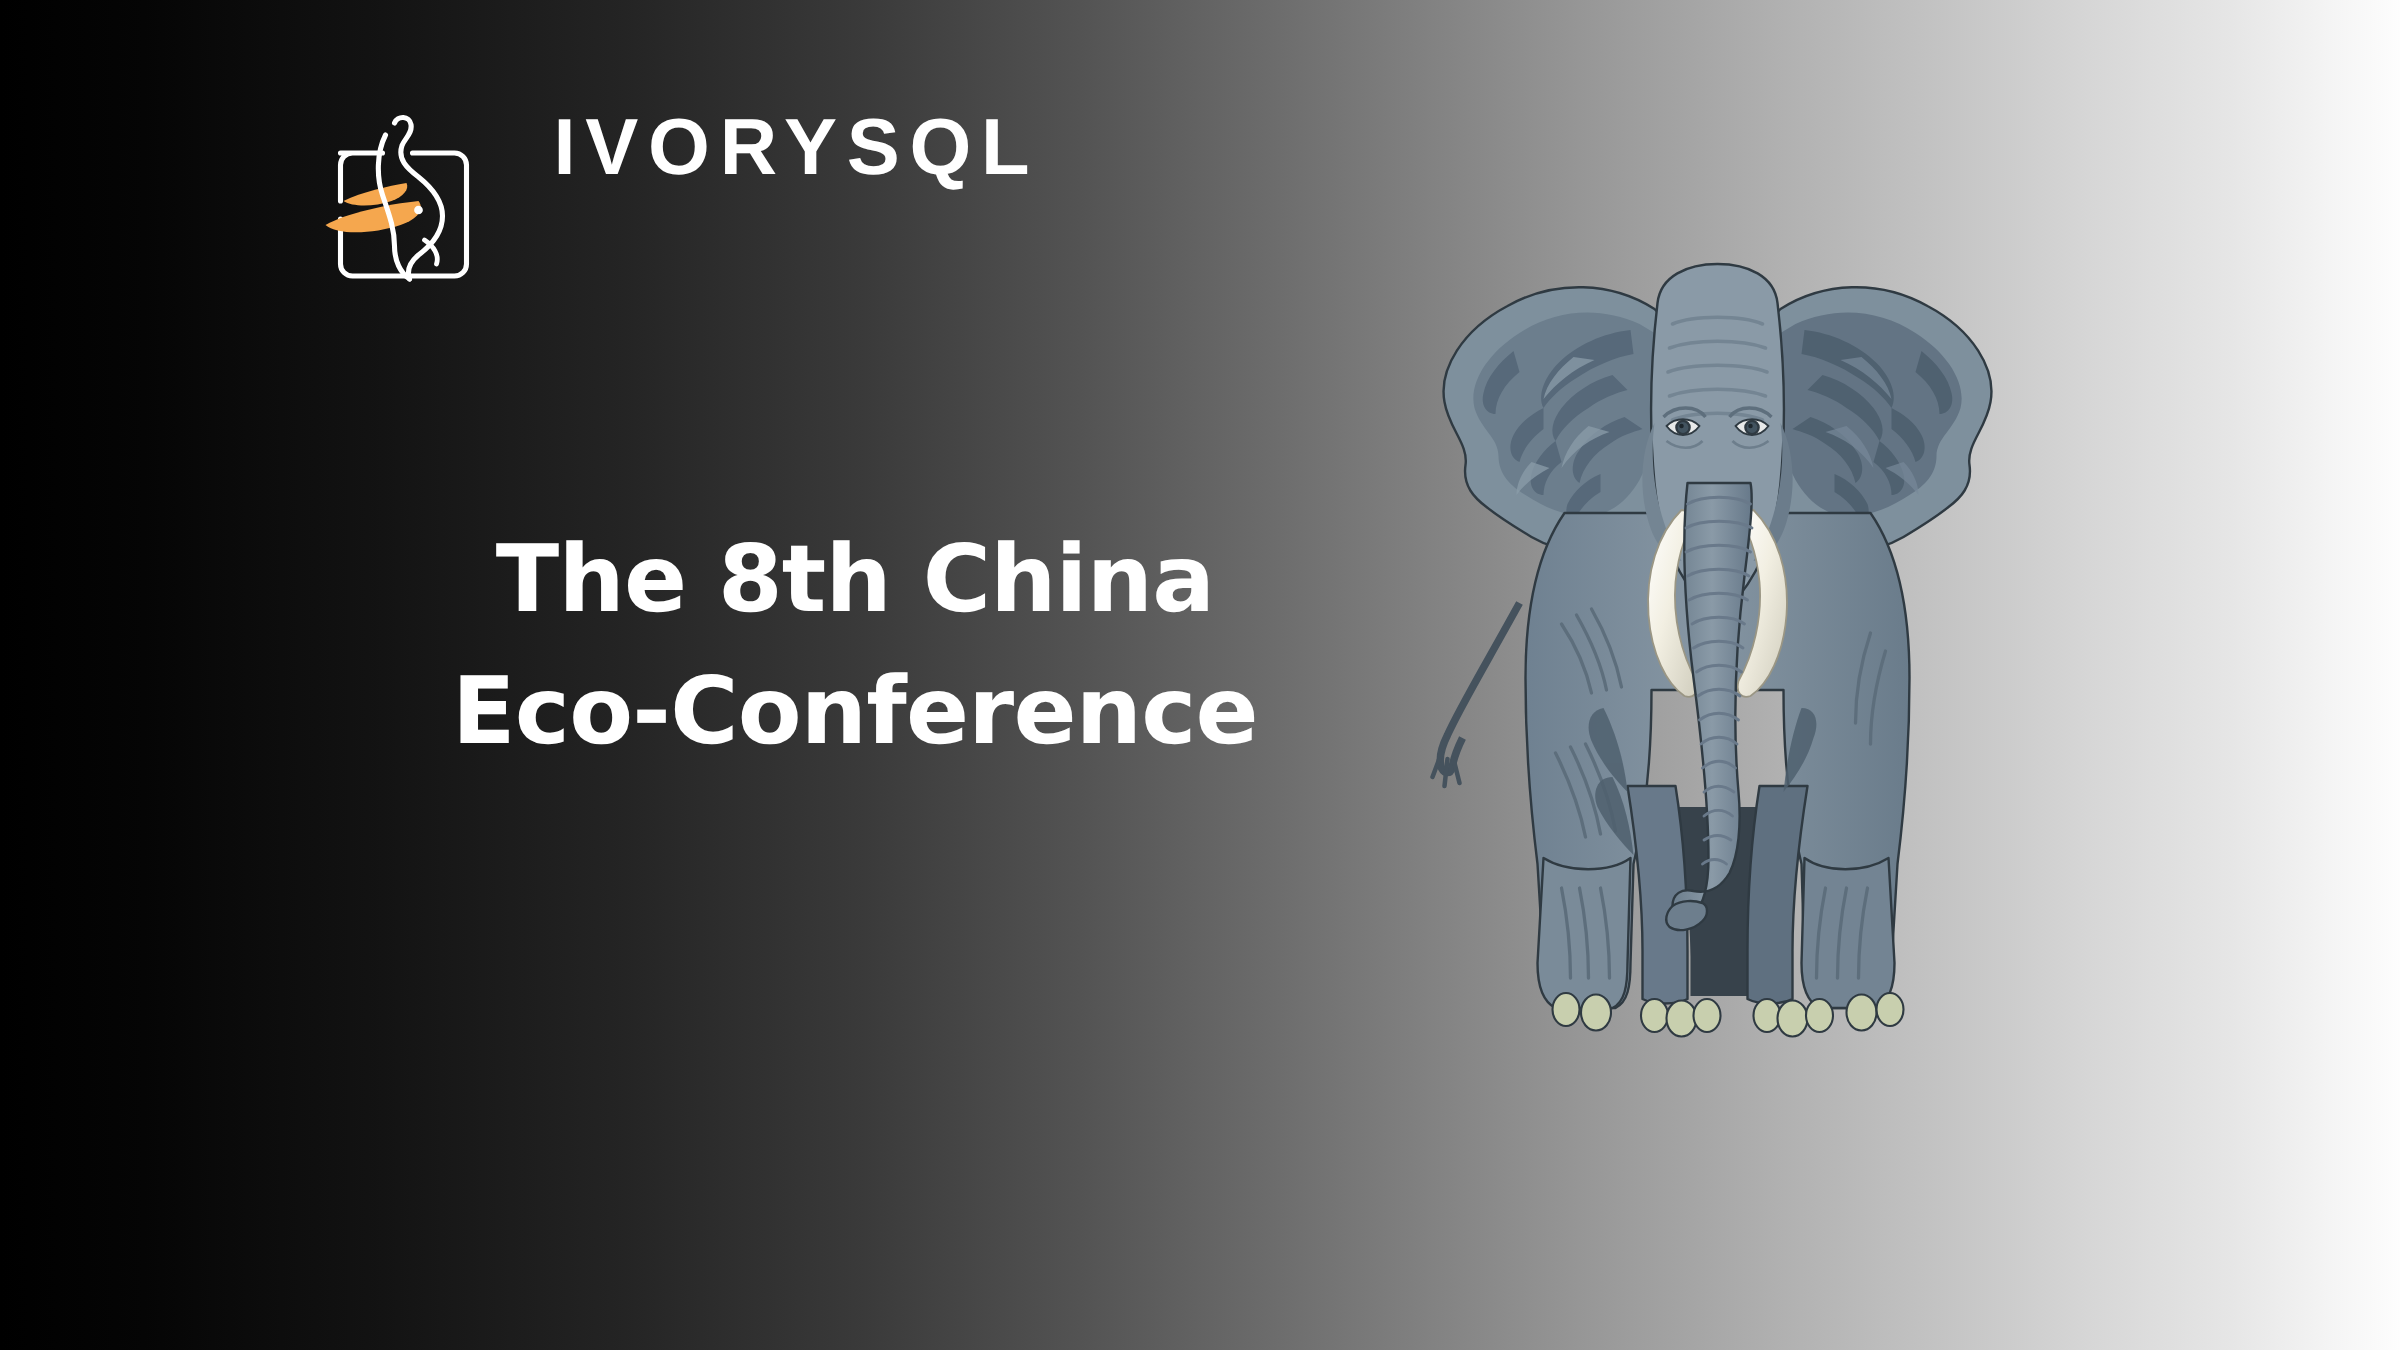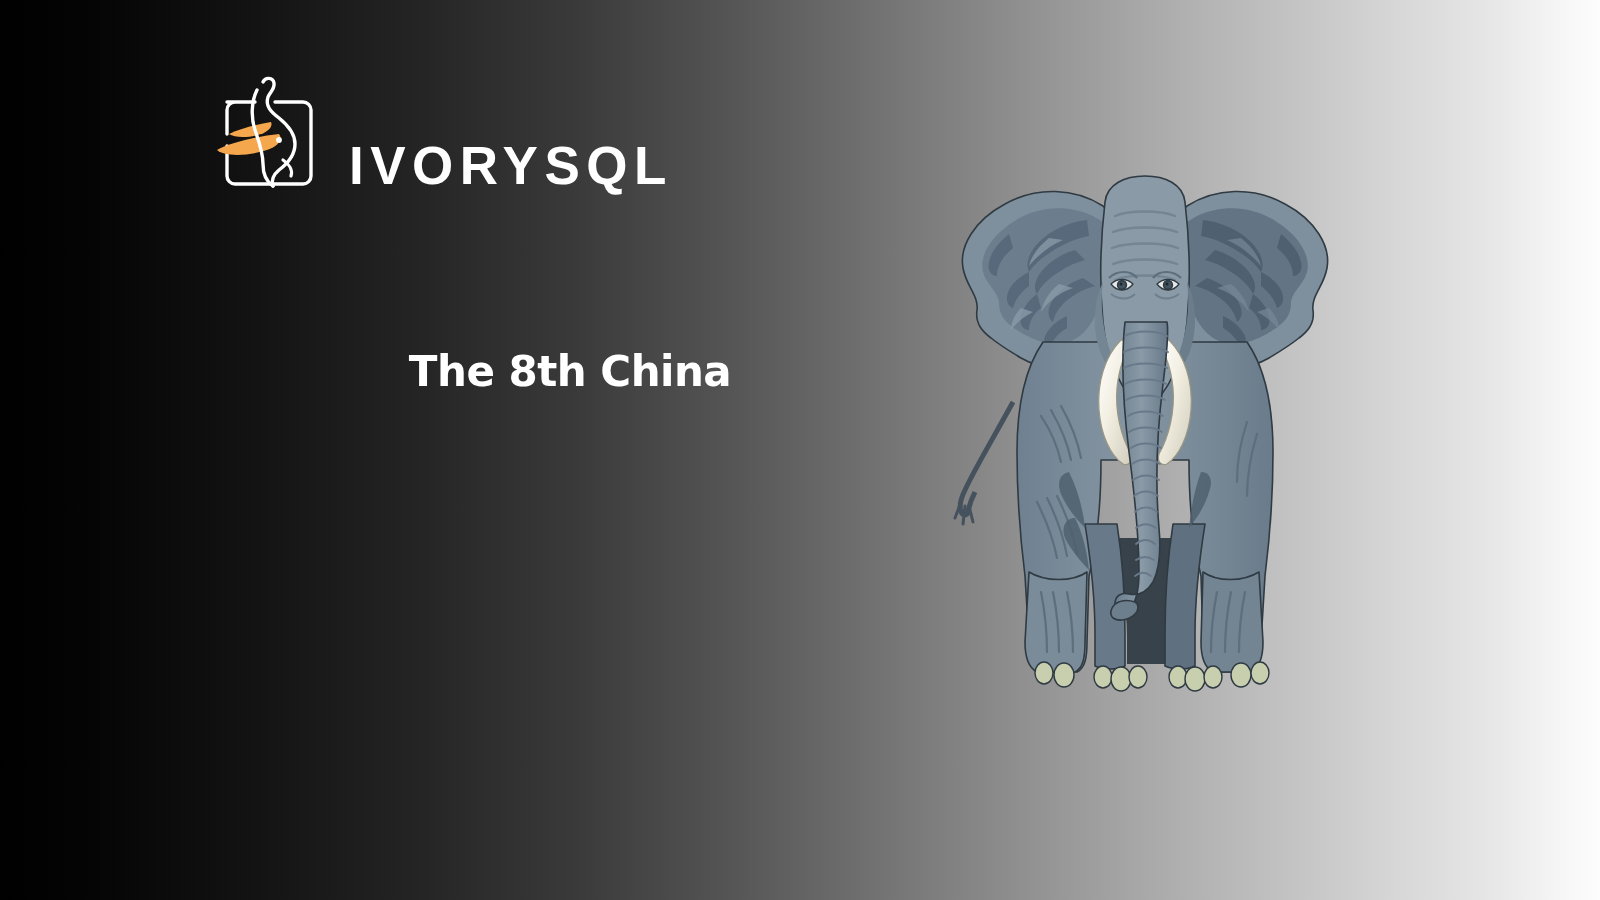--- a/index.html
+++ b/index.html
@@ -30,22 +30,22 @@
       #fdfdfd 100%);
     font-family: "Liberation Sans", sans-serif;
   }
 
   
   #logo-lockup {
     position: absolute;
     left: 205px;
     top: 72px;
     display: flex;
-    align-items: flex-end;
-    gap: 24px;
+    align-items: flex-start;
+    gap: 44px;
   }
   #logo-mark {
     width: 120px;
     height: 120px;
     display: block;
   }
   #wordmark {
     color: #ffffff;
     font-size: 53px;
     font-weight: 700;
@@ -56,21 +56,21 @@
   }
 
   
   #headline {
     position: absolute;
     left: 145px;
     top: 300px;
     width: 850px;
     text-align: center;
     color: #ffffff;
-    font-size: 42px;
+    font-size: 62px;
     font-weight: 600;
     line-height: 88px;
     font-family: "DejaVu Sans", sans-serif;
     letter-spacing: -0.5px;
   }
   #headline .tline {
     display: block;
     white-space: nowrap;
   }
 
@@ -110,20 +110,21 @@
 
         <circle cx="74" cy="68" r="2.9" fill="#ffffff"></circle>
       </svg>
     </span>
 
     <span id="wordmark">IVORYSQL</span>
   </div>
 
   <h1 id="headline">
     <span class="tline">The 8th China</span>
+    <span class="tline">Eco-Conference</span>
   </h1>
 
   <div id="elephant-art">
     <svg viewBox="0 0 440 530" xmlns="http://www.w3.org/2000/svg">
       <defs>
         <linearGradient id="bodyGrad" x1="0" y1="0" x2="1" y2="0">
           <stop offset="0%" stop-color="#6f8191"></stop>
           <stop offset="45%" stop-color="#8696a3"></stop>
           <stop offset="100%" stop-color="#6a7c8b"></stop>
         </linearGradient>

